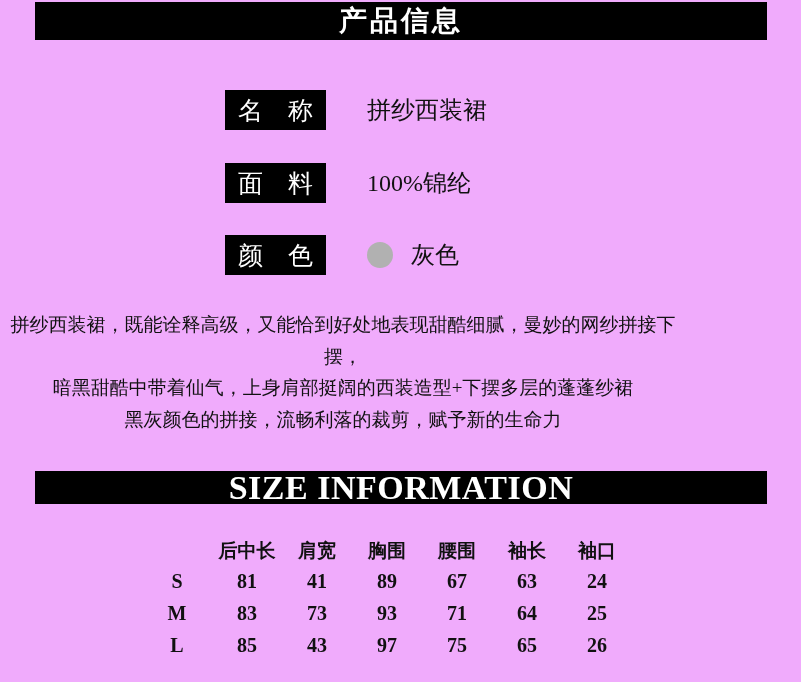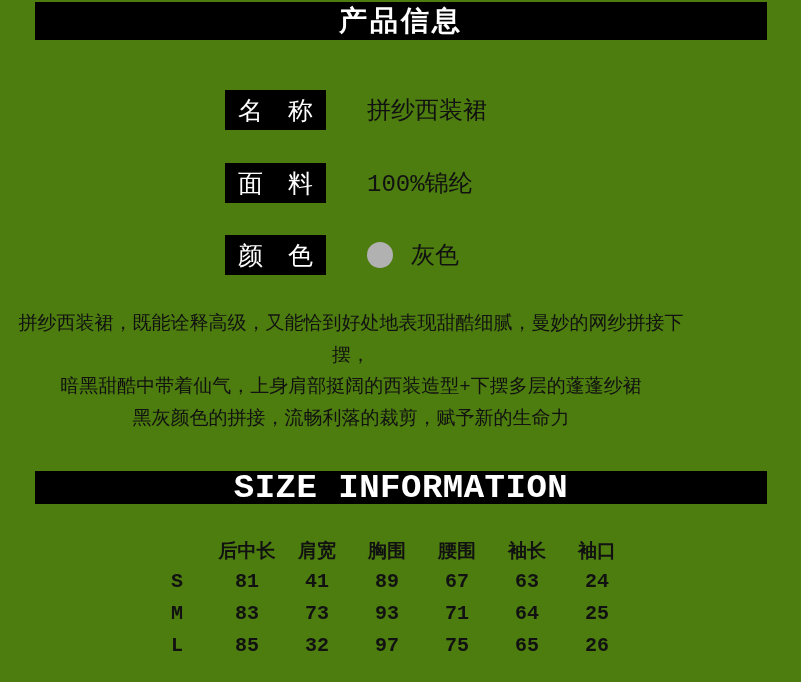--- a/index.html
+++ b/index.html
@@ -1,22 +1,22 @@
 <!DOCTYPE html>
 <html><head>
 <meta charset="utf-8">
 <style>
   html, body { margin: 0; padding: 0; background: #ffffff; }
   .page {
     position: relative;
     width: 801px;
     height: 682px;
-    background: #4d7c0f;
+    background: #f0abfc;
     overflow: hidden;
-    font-family: Liberation Mono, monospace;
+    font-family: Liberation Serif, serif;
     color: #000000;
   }
   .bar {
     position: absolute;
     left: 35px;
     width: 732px;
     background: #000000;
     color: #ffffff;
     display: flex;
     align-items: center;
@@ -60,21 +60,21 @@
   .swatch {
     width: 26px;
     height: 26px;
     border-radius: 50%;
     background: #b1b1b1;
     margin-right: 18px;
     flex: 0 0 auto;
   }
   .description {
     position: absolute;
-    left: 12px;
+    left: 4px;
     top: 309px;
     width: 678px;
     text-align: center;
     font-size: 19px;
     line-height: 31.5px;
     color: #111111;
   }
   .size-table {
     position: absolute;
     left: 142px;
@@ -148,21 +148,21 @@
       <div class="tcell">83</div>
       <div class="tcell">73</div>
       <div class="tcell">93</div>
       <div class="tcell">71</div>
       <div class="tcell">64</div>
       <div class="tcell">25</div>
     </div>
     <div class="trow">
       <div class="tcell">L</div>
       <div class="tcell">85</div>
-      <div class="tcell">32</div>
+      <div class="tcell">43</div>
       <div class="tcell">97</div>
       <div class="tcell">75</div>
       <div class="tcell">65</div>
       <div class="tcell">26</div>
     </div>
   </div>
 
 </div>
 
 </body></html>

